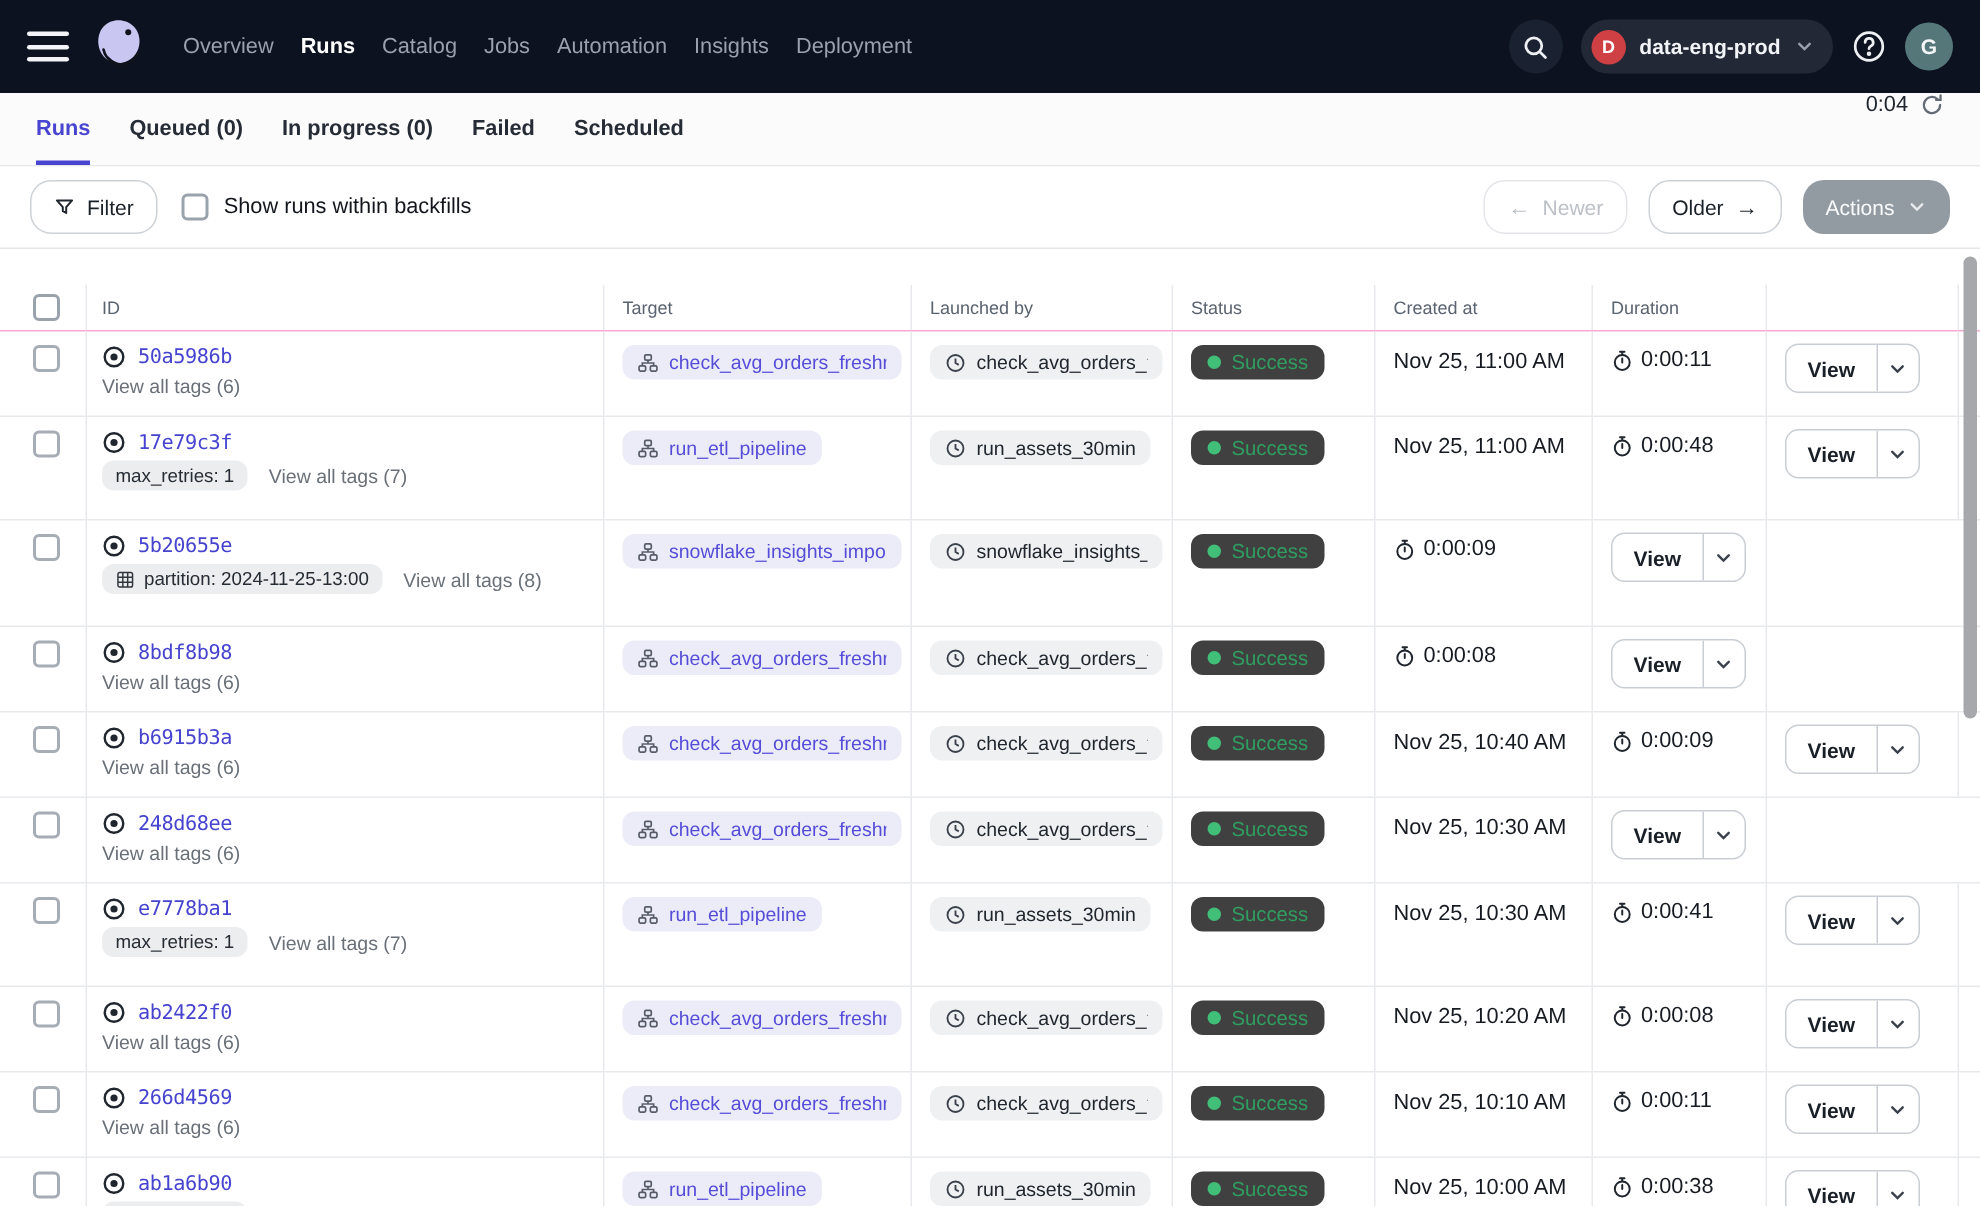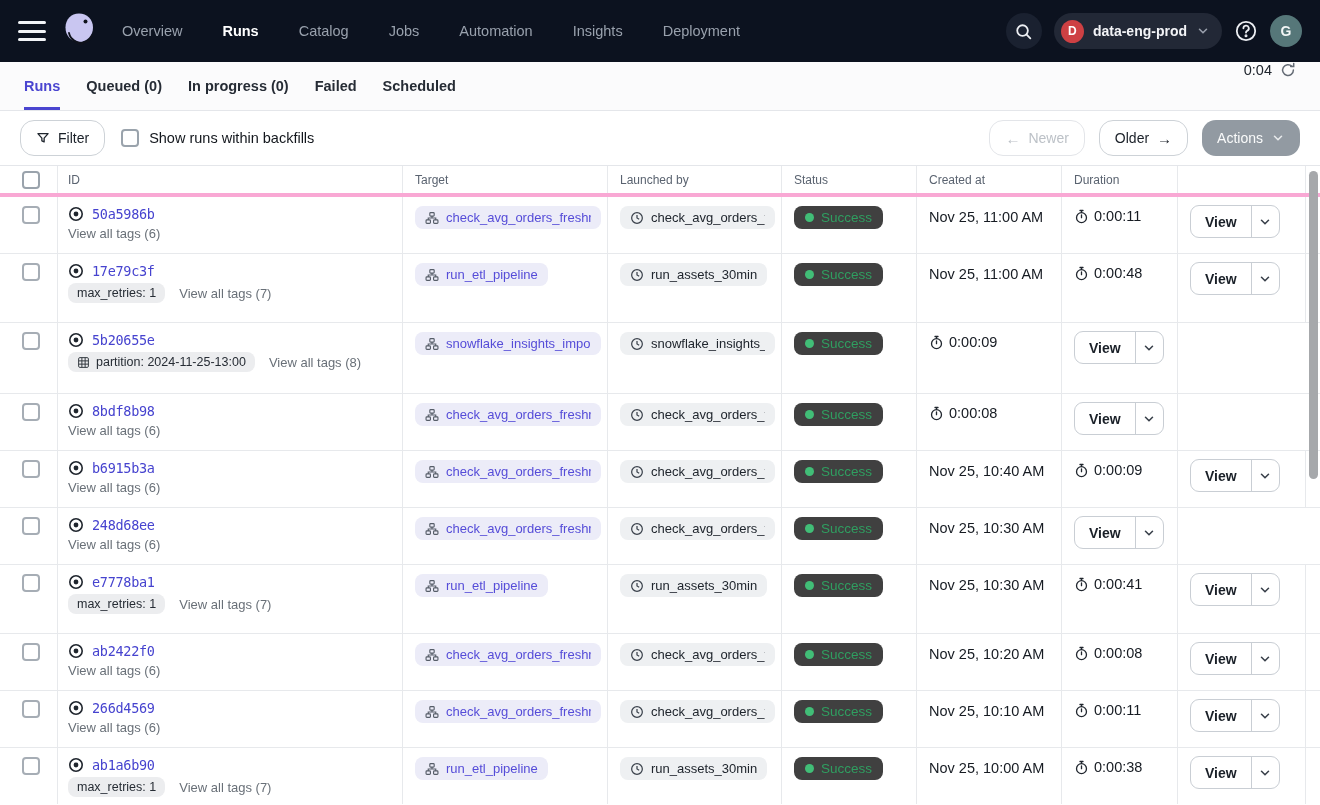--- a/index.html
+++ b/index.html
@@ -5,21 +5,21 @@
   * { box-sizing: border-box; margin: 0; padding: 0; }
   html,body { width:1320px; height:805px; overflow:hidden; background:#fff;
     font-family:"Liberation Sans", sans-serif; -webkit-font-smoothing:antialiased; }
   .app { width:1320px; height:805px; position:relative; background:#fff; overflow:hidden; }
 
   
   .topnav { height:62px; background:#0C121F; display:flex; align-items:center; padding:0 18px; color:#99A1AD; }
   .hamburger { width:28px; height:20px; display:flex; flex-direction:column; justify-content:space-between; background:none; border:none; cursor:pointer; margin-right:14px; }
   .hamburger span { display:block; height:3px; border-radius:2px; background:#F2F4F7; }
   .logo { width:40px; height:44px; margin-right:22px; display:flex; align-items:center; }
-  .primary-nav { display:flex; gap:40px; align-items:center;text-align:right; }
+  .primary-nav { display:flex; gap:18px; align-items:center;text-align:right; }
   .nav-item { font-size:14.5px; color:#99A1AD; text-decoration:none; cursor:pointer; }
   .nav-item.active { color:#FFFFFF; font-weight:700; }
   .nav-right { margin-left:auto; display:flex; align-items:center; gap:12px; }
   .icon-circle { width:36px; height:36px; border-radius:50%; background:#1A2130; border:none; color:#EDEFF3; display:flex; align-items:center; justify-content:center; cursor:pointer; }
   .deploy-pill { height:36px; border-radius:18px; background:#222836; border:none; display:flex; align-items:center; gap:9px; padding:0 12px 0 7px; cursor:pointer; }
   .deploy-badge { width:23px; height:23px; border-radius:50%; background:#CE4043; color:#fff; font-size:12px; font-weight:700; display:flex; align-items:center; justify-content:center; }
   .deploy-name { color:#F3F4F7; font-size:14px; font-weight:600; }
   .deploy-pill .chev { color:#9AA0AC; display:flex; }
   .help-btn { background:none; border:none; color:#EDEFF3; display:flex; align-items:center; justify-content:center; cursor:pointer; }
   .avatar { width:32px; height:32px; border-radius:50%; background:#567779; color:#F3F6F6; border:none; font-size:14px; font-weight:600; display:flex; align-items:center; justify-content:center; cursor:pointer; }
@@ -40,21 +40,21 @@
   .btn.filled { background:#929AA2; border:none; color:#FAFBFB; }
   .btn.filled .chev { color:#E8EAEC; display:flex; }
   .checkbox { width:18px; height:18px; border:2px solid #9AA3AC; border-radius:4px; background:#fff; display:inline-block; cursor:pointer; flex:none; }
   .backfills-label { margin-left:10px; font-size:14.5px; color:#12161C; cursor:default; }
   .toolbar .checkbox { margin-left:16px; }
   .toolbar-right { margin-left:auto; display:flex; align-items:center; gap:14px; }
 
   
   .tablewrap { position:relative; border-top:1px solid #E4E6EA; height:639px; overflow:hidden; }
   .grid { display:grid; grid-template-columns:58px 345px 205px 174px 135px 145px 116px 128px 14px; }
-  .thead { height:31px; border-bottom:4px solid #f9a8d4; }
+  .thead { height:31px; border-bottom:1px solid #f9a8d4;margin-top:24px; }
   .thead .hcell { display:flex; align-items:center; font-size:12px; color:#5A6370; border-right:1px solid #E7E9EC; padding-left:12px; }
   .thead .hcell.first { padding-left:22px; }
   .thead .hcell.id { padding-left:10px; }
   .thead .hcell.last, .thead .gutter { border-right:none; }
   .thead .hcell.actions { border-right:1px solid #E7E9EC; }
   .trow { border-bottom:1px solid #E7E9EC; min-height:57px; }
   .trow.tall { min-height:69px; }
   .trow.taller { min-height:71px; }
   .cell { border-right:1px solid #E7E9EC; padding-top:9px; }
   .c-gutter { border-right:none; }

